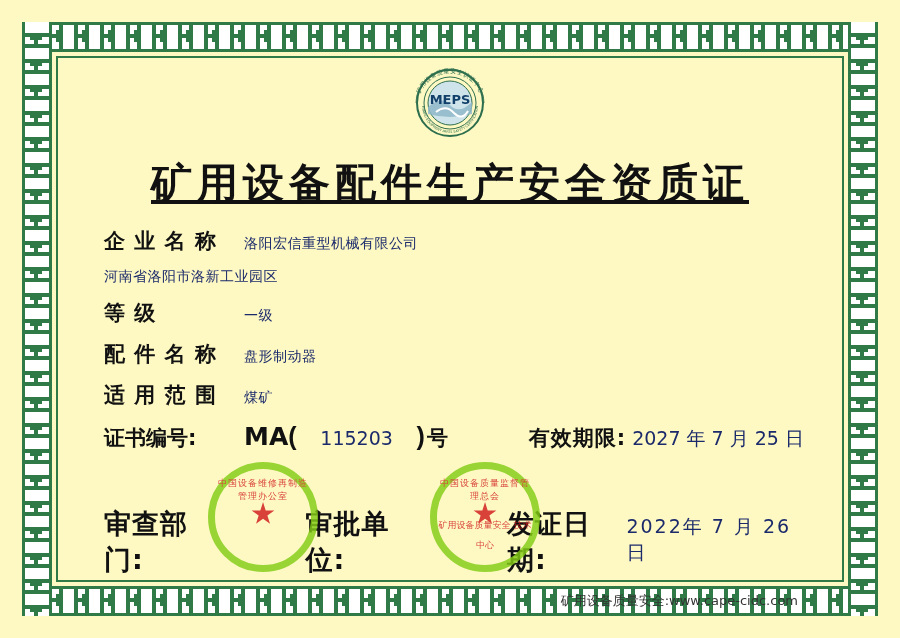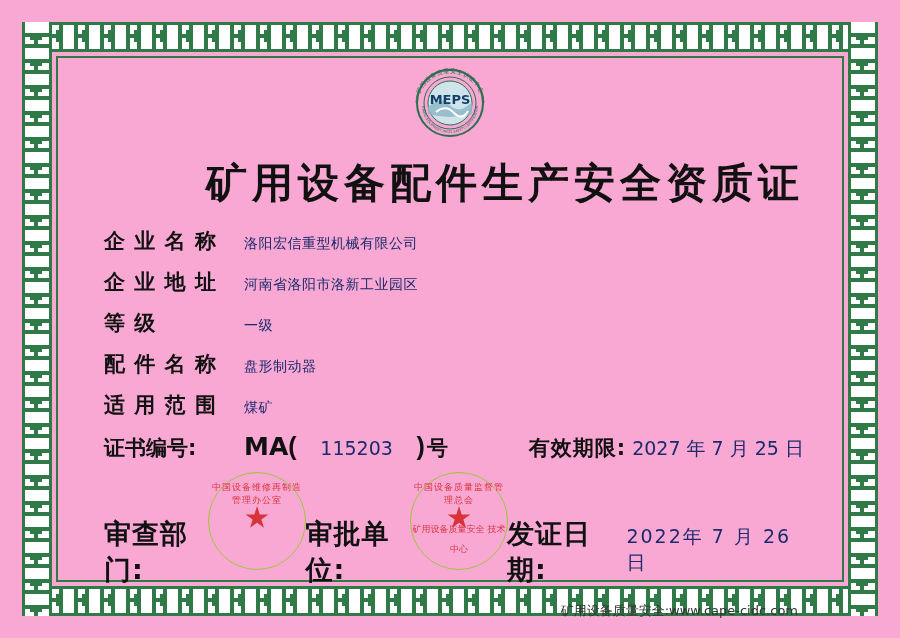--- a/index.html
+++ b/index.html
@@ -4,21 +4,21 @@
 <style>
   html, body {
     margin: 0;
     padding: 0;
     background: #ffffff;
   }
   #page {
     position: relative;
     width: 900px;
     height: 638px;
-    background: #f9a8d4;
+    background: #fef9c3;
     overflow: hidden;
     font-family: "Liberation Sans", sans-serif;
   }
 
   
   .frame-outer {
     position: absolute;
     left: 22px;
     top: 22px;
     right: 22px;
@@ -127,27 +127,28 @@
     left: 50%;
     top: 2px;
     transform: translateX(-50%);
     width: 108px;
     height: 86px;
   }
 
   
   .cert-title {
     margin-top: 92px;
-    text-align: right;
+    text-align: center;
     font-size: 41px;
     font-weight: 700;
     letter-spacing: 5px;
     color: #111111;
     font-family: "DejaVu Sans", "Liberation Sans", sans-serif;
     white-space: nowrap;
+    text-decoration: underline;
   }
 
   
   .fields {
     margin-top: 16px;
     padding-left: 8px;
   }
   .field-row {
     display: flex;
     align-items: baseline;
@@ -261,21 +262,21 @@
     color: #1b2a6b;
     margin-left: 6px;
     font-family: "DejaVu Sans", "Liberation Sans", sans-serif;
     letter-spacing: 2px;
   }
 
   
   .seal {
     position: absolute;
     border-radius: 50%;
-    border: 1px solid #84cc16;
+    border: 7px solid #84cc16;
     opacity: 0.82;
   }
   .seal .seal-star {
     position: absolute;
     left: 50%;
     top: 46%;
     transform: translate(-50%, -50%);
     color: #d01a1a;
     font-size: 26px;
     line-height: 1;
@@ -300,21 +301,21 @@
     line-height: 20px;
   }
   #seal-review {
     left: 112px;
     top: 0px;
     width: 96px;
     height: 96px;
     transform: translateY(-44px);
   }
   #seal-approve {
-    left: 314px;
+    left: 334px;
     top: 0px;
     width: 96px;
     height: 96px;
     transform: translateY(-44px);
   }
 
   .website-row {
     margin-top: 14px;
     text-align: right;
     padding-right: 6px;
@@ -367,21 +368,20 @@
     <div class="cert-title">矿用设备配件生产安全资质证</div>
 
     <div class="fields">
 
       <div class="field-row">
         <div class="field-label spread">企 业 名 称</div>
         <div class="field-value">洛阳宏信重型机械有限公司</div>
       </div>
 
       <div class="field-row">
-        <div class="field-label spread">企 业 地 址</div>
         <div class="field-value">河南省洛阳市洛新工业园区</div>
       </div>
 
       <div class="field-row">
         <div class="field-label spread">等      级</div>
         <div class="field-value">一级</div>
       </div>
 
       <div class="field-row">
         <div class="field-label spread">配 件 名 称</div>

